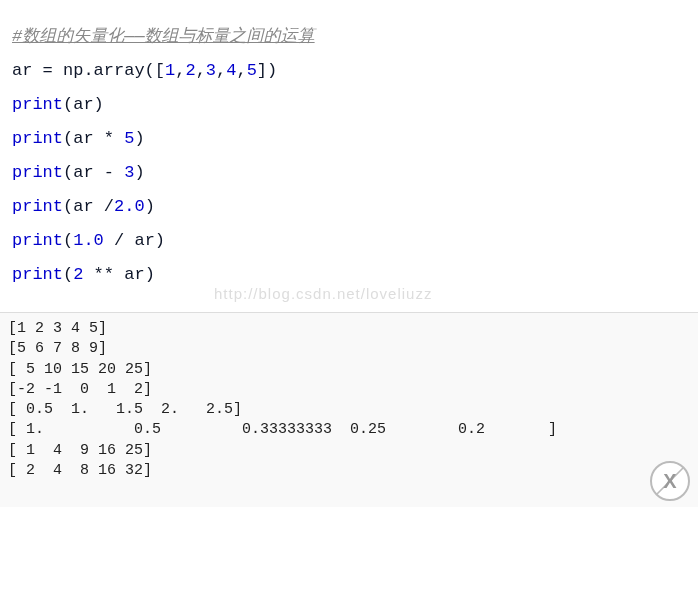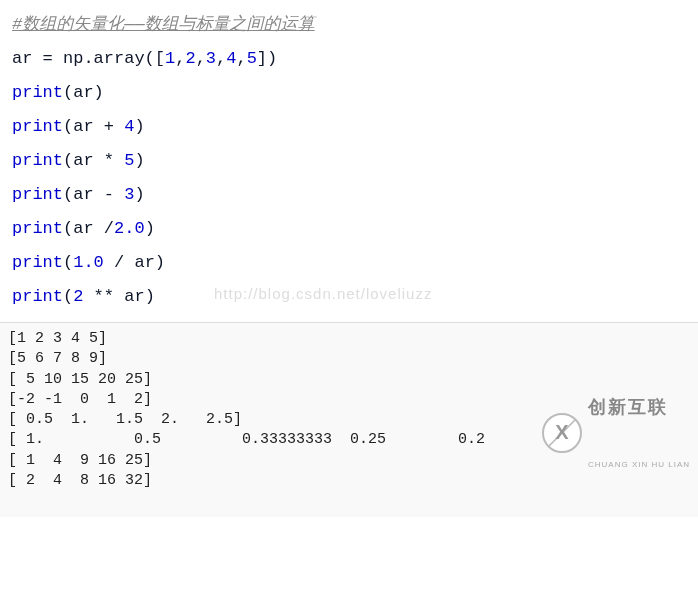--- a/index.html
+++ b/index.html
@@ -4,21 +4,21 @@
 <style>
   body {
     margin: 0;
     padding: 0;
     font-family: "Courier New", Consolas, monospace;
     font-size: 17px;
     background: #ffffff;
     width: 698px;
   }
   .code-block {
-    padding: 8px 12px;
+    padding: 20px 12px;
     line-height: 2.0;
   }
   .comment {
     color: #888888;
     font-style: italic;
     text-decoration: underline;
   }
   .func { color: #0000cc; }
   .number { color: #0000cc; }
   .plain { color: #0f172a; }
@@ -81,38 +81,33 @@
 </style>
 </head>
 <body>
 
 <div class="code-block">
   <div><span class="comment">#数组的矢量化——数组与标量之间的运算</span></div>
   <div>
     <span class="plain">ar = np.array([</span><span class="number">1</span><span class="plain">,</span><span class="number">2</span><span class="plain">,</span><span class="number">3</span><span class="plain">,</span><span class="number">4</span><span class="plain">,</span><span class="number">5</span><span class="plain">])</span>
   </div>
   <div><span class="func">print</span><span class="plain">(ar)</span></div>
-  <div><span class="func">print</span><span class="plain">(ar + </span><span class="number">4</span><span class="plain">)</span></div>
   <div><span class="func">print</span><span class="plain">(ar * </span><span class="number">5</span><span class="plain">)</span></div>
   <div><span class="func">print</span><span class="plain">(ar - </span><span class="number">3</span><span class="plain">)</span></div>
   <div><span class="func">print</span><span class="plain">(ar /</span><span class="number">2.0</span><span class="plain">)</span></div>
   <div><span class="func">print</span><span class="plain">(</span><span class="number">1.0</span><span class="plain"> / ar)</span></div>
   <div><span class="func">print</span><span class="plain">(</span><span class="number">2</span><span class="plain"> ** ar)</span></div>
 </div>
 
 <div class="watermark">http://blog.csdn.net/loveliuzz</div>
 
 <div class="output-block"><span>[1 2 3 4 5]
 [5 6 7 8 9]
 [ 5 10 15 20 25]
 [-2 -1  0  1  2]
 [ 0.5  1.   1.5  2.   2.5]
 [ 1.          0.5         0.33333333  0.25        0.2       ]
 [ 1  4  9 16 25]
 [ 2  4  8 16 32]</span>
   <div class="logo">
     <div class="logo-mark">X</div>
-    <div>
-      <div class="logo-text-cn">创新互联</div>
-      <div class="logo-text-en">CHUANG XIN HU LIAN</div>
-    </div>
   </div>
 </div>
 
 </body></html>

